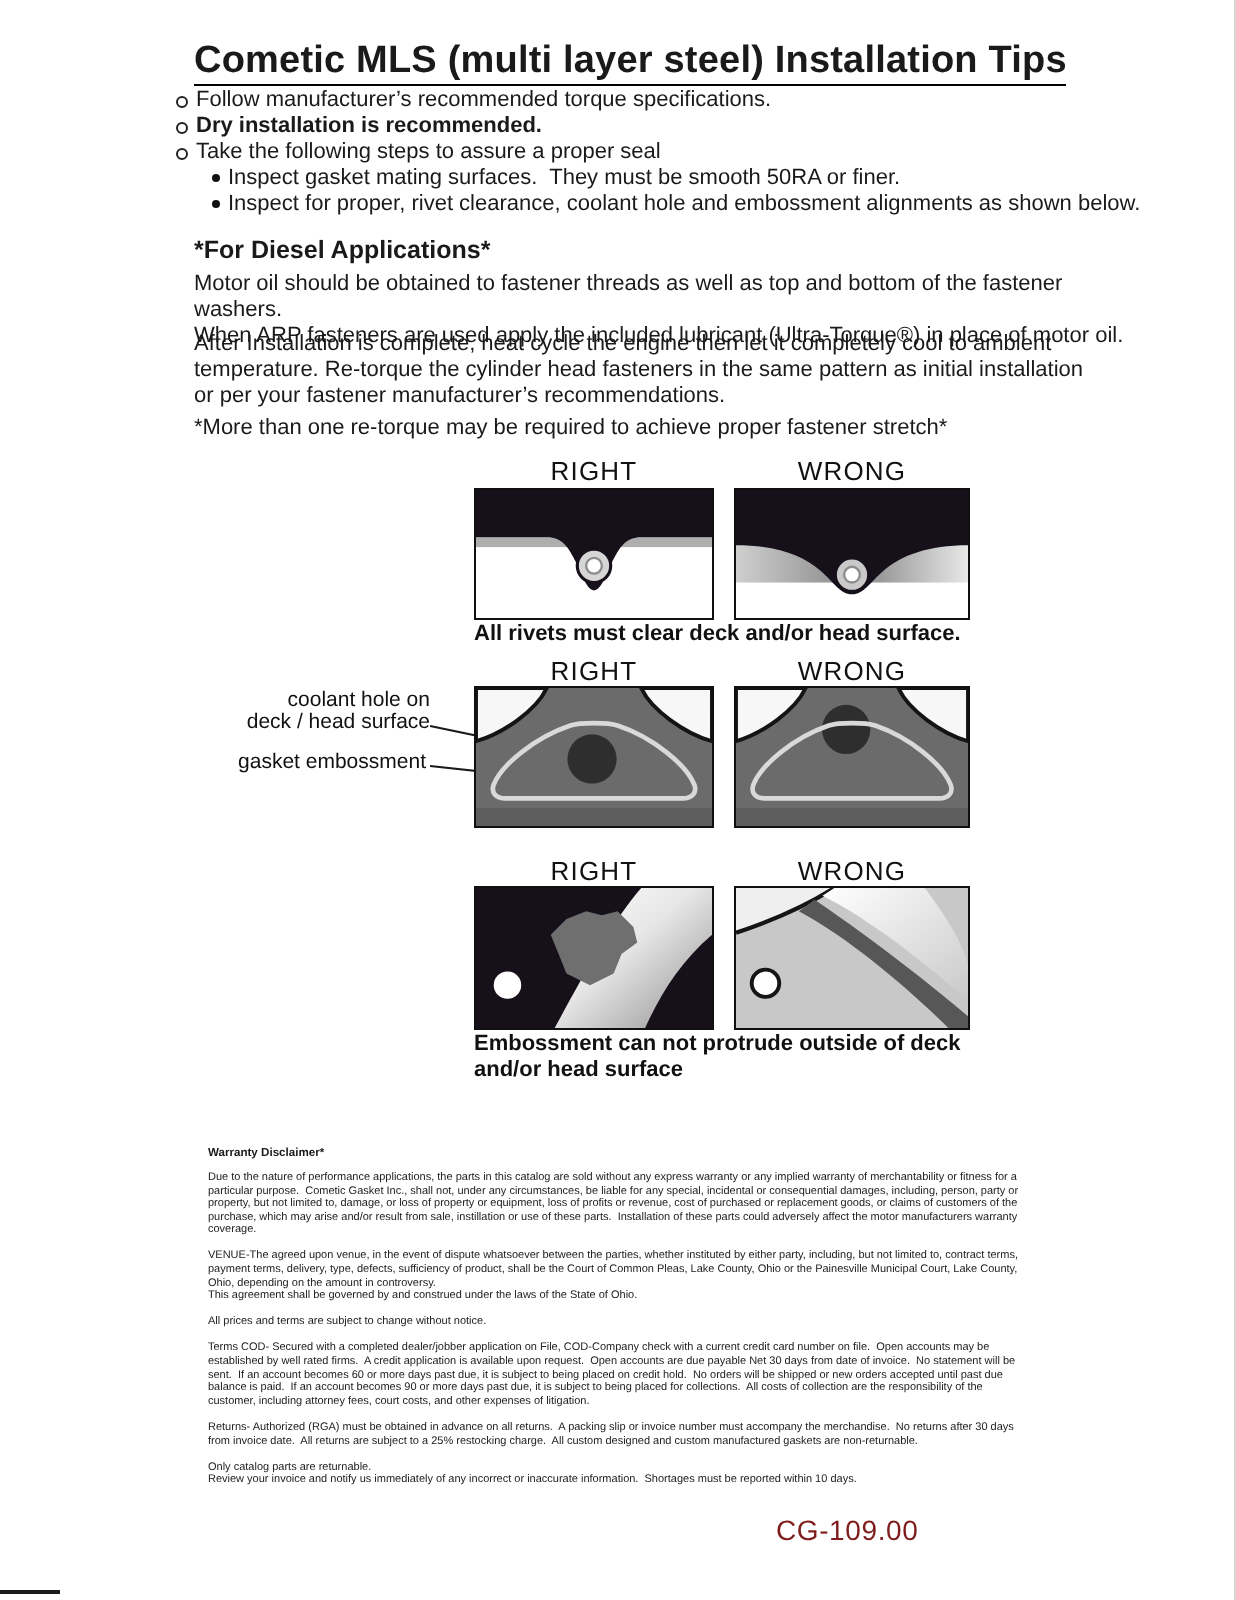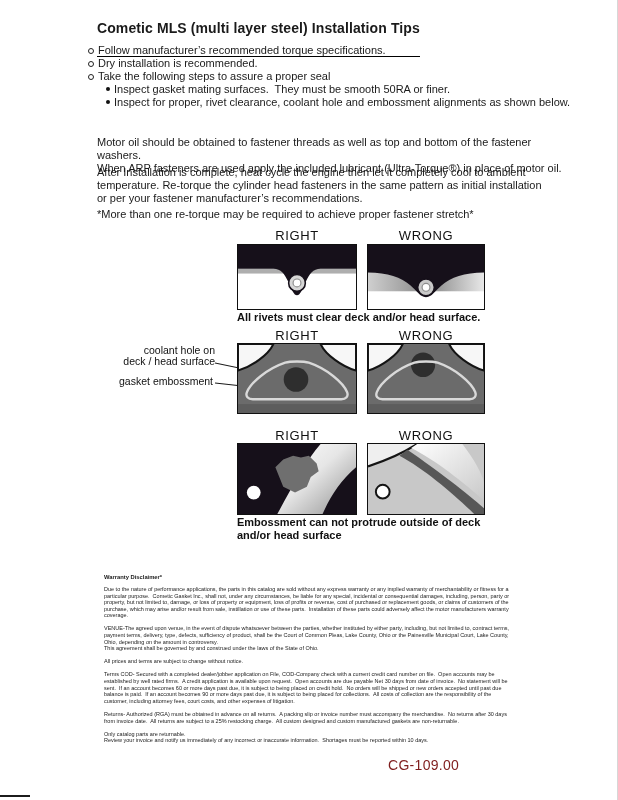--- a/index.html
+++ b/index.html
@@ -4,22 +4,22 @@
 <style>
   html,body { margin:0; padding:0; background:#ffffff; }
   .page {
     position:relative; width:618px; height:800px; background:#ffffff;
     font-family:"Liberation Sans", sans-serif; color:#1a1a1a; overflow:hidden;
   }
   .abs { position:absolute; }
   .pre { white-space:pre-wrap; }
 
   .doc-title {
-    left:97px; top:20px; font-size:14px; font-weight:bold;
-    border-bottom:1.5px solid #000; padding-bottom:20px; letter-spacing:0.1px;
+    left:97px; top:20px; font-size:19px; font-weight:bold;
+    border-bottom:1.5px solid #000; padding-bottom:0; letter-spacing:0.1px;
   }
   .bullet-row { left:88px; font-size:11px; line-height:13px; display:flex; align-items:flex-start; }
   .marker-o {
     width:4px; height:4px; border:1px solid #222; border-radius:50%;
     margin:3.5px 4px 0 0; flex:0 0 auto;
   }
   .sub-row { left:106px; }
   .marker-dot {
     width:4px; height:4px; background:#111; border-radius:50%;
     margin:4px 4px 0 0; flex:0 0 auto;
@@ -47,37 +47,38 @@
 <body>
 
 <div class="page">
 
   <div class="abs doc-title">Cometic MLS (multi layer steel) Installation Tips</div>
 
   <div class="abs bullet-row" style="top:44px;">
     <span class="marker-o"></span>
     <span class="pre">Follow manufacturer’s recommended torque specifications.</span>
   </div>
-  <div class="abs bullet-row" style="top:57px;">
+  <div class="abs bullet-row" style="top:57px;font-weight:bold;">
     <span class="marker-o"></span>
     <span class="pre">Dry installation is recommended.</span>
   </div>
   <div class="abs bullet-row" style="top:70px;">
     <span class="marker-o"></span>
     <span class="pre">Take the following steps to assure a proper seal</span>
   </div>
   <div class="abs bullet-row sub-row" style="top:83px;justify-content:flex-end;">
     <span class="marker-dot"></span>
     <span class="pre">Inspect gasket mating surfaces.  They must be smooth 50RA or finer.</span>
   </div>
   <div class="abs bullet-row sub-row" style="top:96px;">
     <span class="marker-dot"></span>
     <span class="pre">Inspect for proper, rivet clearance, coolant hole and embossment alignments as shown below.</span>
   </div>
 
+  <div class="abs h2" style="top:118px;">*For Diesel Applications*</div>
   <div class="abs body-para pre" style="top:136px;">Motor oil should be obtained to fastener threads as well as top and bottom of the fastener washers.
 When ARP fasteners are used apply the included lubricant (Ultra-Torque®) in place of motor oil.</div>
   <div class="abs body-para pre" style="top:166px;">After Installation is complete, heat cycle the engine then let it completely cool to ambient
 temperature. Re-torque the cylinder head fasteners in the same pattern as initial installation
 or per your fastener manufacturer’s recommendations.</div>
   <div class="abs body-para pre" style="top:208px;">*More than one re-torque may be required to achieve proper fastener stretch*</div>
 
   <div class="abs rw-label" style="left:237px; top:228px; width:120px;">RIGHT</div>
   <div class="abs rw-label" style="left:367px; top:228px; width:118px;">WRONG</div>
 

